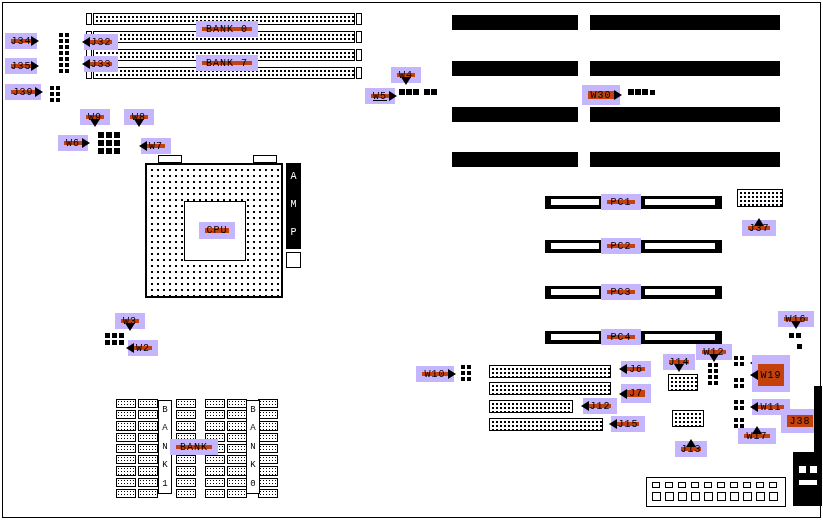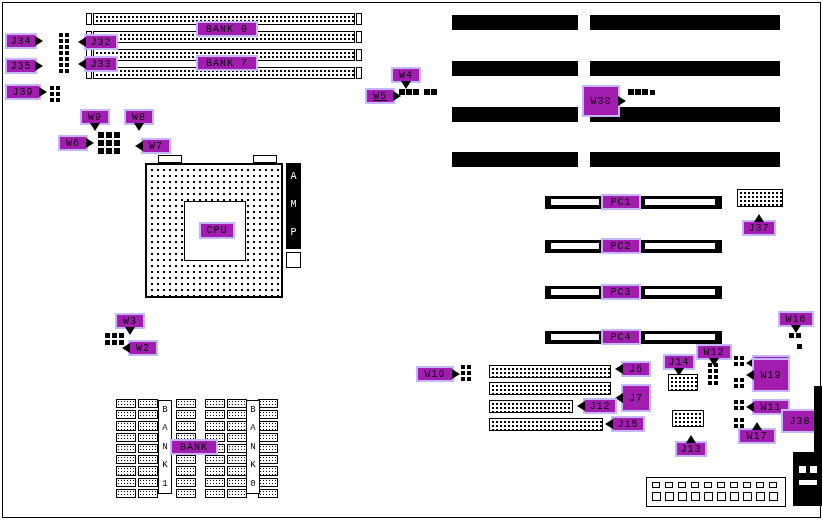--- a/index.html
+++ b/index.html
@@ -9,21 +9,21 @@
   .bar{background:#000;}
   .whitebox{background:#fff;border:1px solid #000;}
   .whitebar{background:#fff;}
   .dotbar{background-color:#fff;border:1px solid #000;
     background-image:radial-gradient(#000 0.9px,transparent 1px);background-size:4px 4px;background-position:1px 1px;}
   .dotgrid{background-color:#fff;border:2px solid #000;
     background-image:radial-gradient(#000 1.1px,transparent 1.2px);background-size:6px 6px;background-position:2px 2px;}
   .chip{background-color:#fff;border:1px solid #000;
     background-image:radial-gradient(#000 0.7px,transparent 0.8px);background-size:3px 3px;}
   .col{display:flex;flex-direction:column;}
-  .callout,.labelbox{background:#a21caf;border:2px solid #c4b5fd;display:flex;align-items:center;justify-content:center;
+  .callout,.labelbox{background:#c2410c;border:6px solid #c4b5fd;display:flex;align-items:center;justify-content:center;
     font-size:10px;letter-spacing:1px;color:#000;white-space:nowrap;}
   .text{font-size:12px;letter-spacing:2px;color:#000;white-space:nowrap;}
   .vlabel{background:#fff;border:1px solid #000;white-space:pre-line;text-align:center;font-size:9px;color:#000;overflow:hidden;}
   .vlabel.inv{background:#000;color:#fff;border:none;font-size:10px;}
   .pins{display:grid;}
   .pin{background:#000;}
   .sockrow{display:flex;align-items:flex-start;}
   .sock{background:#fff;border:1px solid #000;box-sizing:border-box;}
   .arr{position:absolute;width:0;height:0;}
   .arr.right{right:-8px;top:50%;margin-top:-5px;border-top:5px solid transparent;border-bottom:5px solid transparent;border-left:8px solid #000;}
@@ -107,21 +107,21 @@
     <div class="el callout" style="left: 365px; top: 88px; width: 30px; height: 16px; text-decoration: underline;">W5<div class="arr right"></div></div>
     <div class="el bar" style="left: 452px; top: 15px; width: 126px; height: 15px;"></div>
     <div class="el bar" style="left: 590px; top: 15px; width: 190px; height: 15px;"></div>
     <div class="el bar" style="left: 452px; top: 61px; width: 126px; height: 15px;"></div>
     <div class="el bar" style="left: 590px; top: 61px; width: 190px; height: 15px;"></div>
     <div class="el bar" style="left: 452px; top: 107px; width: 126px; height: 15px;"></div>
     <div class="el bar" style="left: 590px; top: 107px; width: 190px; height: 15px;"></div>
     <div class="el bar" style="left: 452px; top: 152px; width: 126px; height: 15px;"></div>
     <div class="el bar" style="left: 590px; top: 152px; width: 190px; height: 15px;"></div>
     <div class="el text" style="left: 648px; top: 20px; width: 80px; height: 14px;">MH2746</div>
-    <div class="el callout" style="left: 582px; top: 85px; width: 38px; height: 32px;">W30<div class="arr right"></div></div>
+    <div class="el callout" style="left: 582px; top: 85px; width: 38px; height: 20px;">W30<div class="arr right"></div></div>
     <div class="el pins" style="left: 628px; top: 89px; display: grid; grid-template-columns: repeat(3, 6px); gap: 1px; width: 20px; height: 6px;">
       <div class="pin" style="width: 6px; height: 6px;"></div>
       <div class="pin" style="width: 6px; height: 6px;"></div>
       <div class="pin" style="width: 6px; height: 6px;"></div>
     </div>
     <div class="el pins" style="left: 650px; top: 90px; display: grid; grid-template-columns: repeat(1, 5px); gap: 1px; width: 5px; height: 5px;">
       <div class="pin" style="width: 5px; height: 5px;"></div>
     </div>
     <div class="el bar" style="left: 545px; top: 196px; width: 177px; height: 13px;"></div>
     <div class="el whitebar" style="left: 551px; top: 199px; width: 48px; height: 6px;"></div>
@@ -201,21 +201,21 @@
       <div class="pin" style="width: 4px; height: 4px;"></div>
       <div class="pin" style="width: 4px; height: 4px;"></div>
       <div class="pin" style="width: 4px; height: 4px;"></div>
       <div class="pin" style="width: 4px; height: 4px;"></div>
     </div>
     <div class="el dotbar" style="left: 489px; top: 365px; width: 122px; height: 13px;"></div>
     <div class="el dotbar" style="left: 489px; top: 382px; width: 122px; height: 13px;"></div>
     <div class="el dotbar" style="left: 489px; top: 400px; width: 84px; height: 13px;"></div>
     <div class="el dotbar" style="left: 489px; top: 418px; width: 114px; height: 13px;"></div>
     <div class="el callout" style="left: 621px; top: 361px; width: 30px; height: 16px;">J6<div class="arr left"></div></div>
-    <div class="el callout" style="left: 621px; top: 384px; width: 30px; height: 28px;">J7<div class="arr left"></div></div>
+    <div class="el callout" style="left: 621px; top: 384px; width: 30px; height: 19px;">J7<div class="arr left"></div></div>
     <div class="el callout" style="left: 583px; top: 398px; width: 34px; height: 16px;">J12<div class="arr left"></div></div>
     <div class="el callout" style="left: 611px; top: 416px; width: 34px; height: 16px;">J15<div class="arr left"></div></div>
     <div class="el dotgrid" style="left: 145px; top: 163px; width: 138px; height: 135px;"></div>
     <div class="el whitebox" style="left: 184px; top: 201px; width: 62px; height: 60px;"></div>
     <div class="el labelbox" style="left: 199px; top: 222px; width: 36px; height: 17px;">CPU</div>
     <div class="el whitebox" style="left: 158px; top: 155px; width: 24px; height: 8px;"></div>
     <div class="el whitebox" style="left: 253px; top: 155px; width: 24px; height: 8px;"></div>
     <div class="el vlabel inv" title="AMP" style="left: 286px; top: 163px; width: 15px; height: 86px; line-height: 28px;">A
 M
 P</div>

